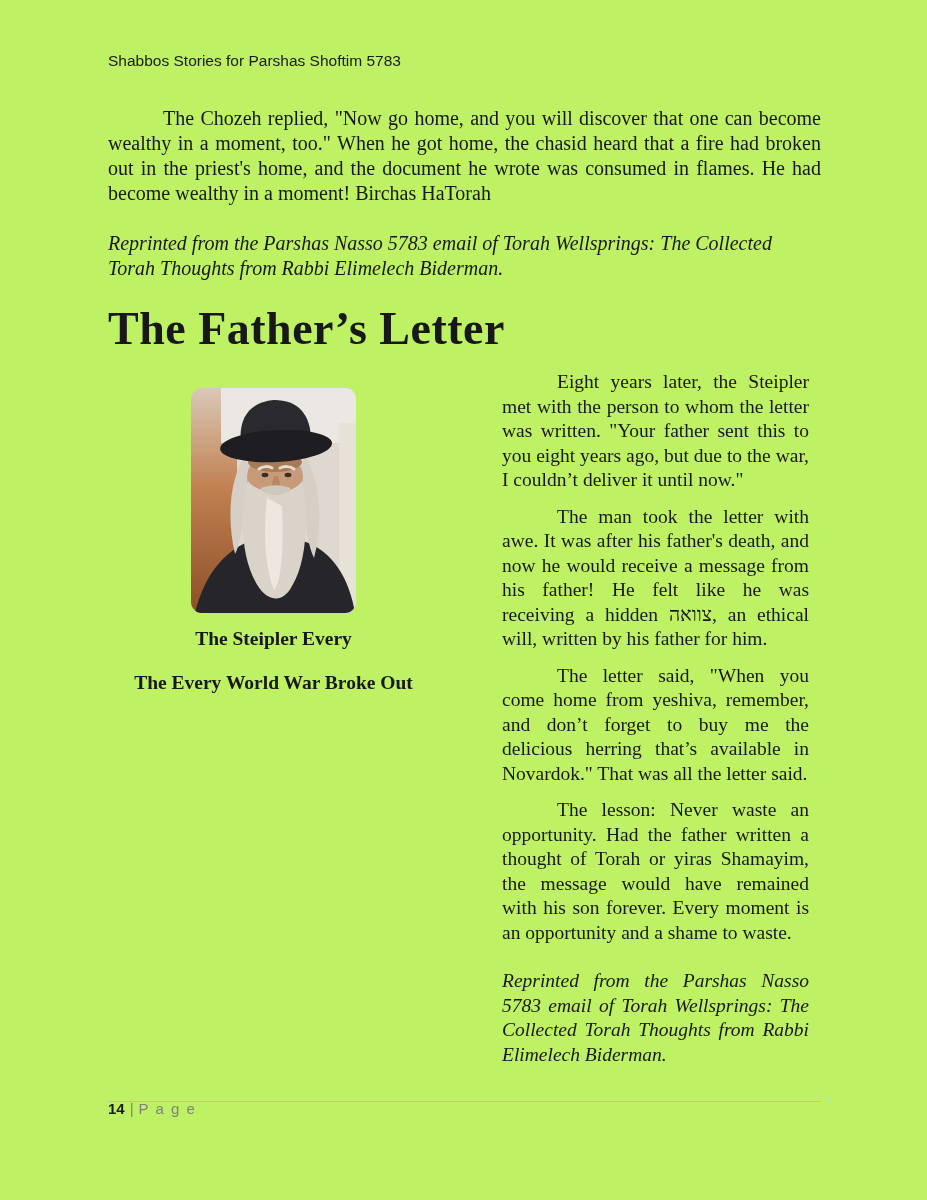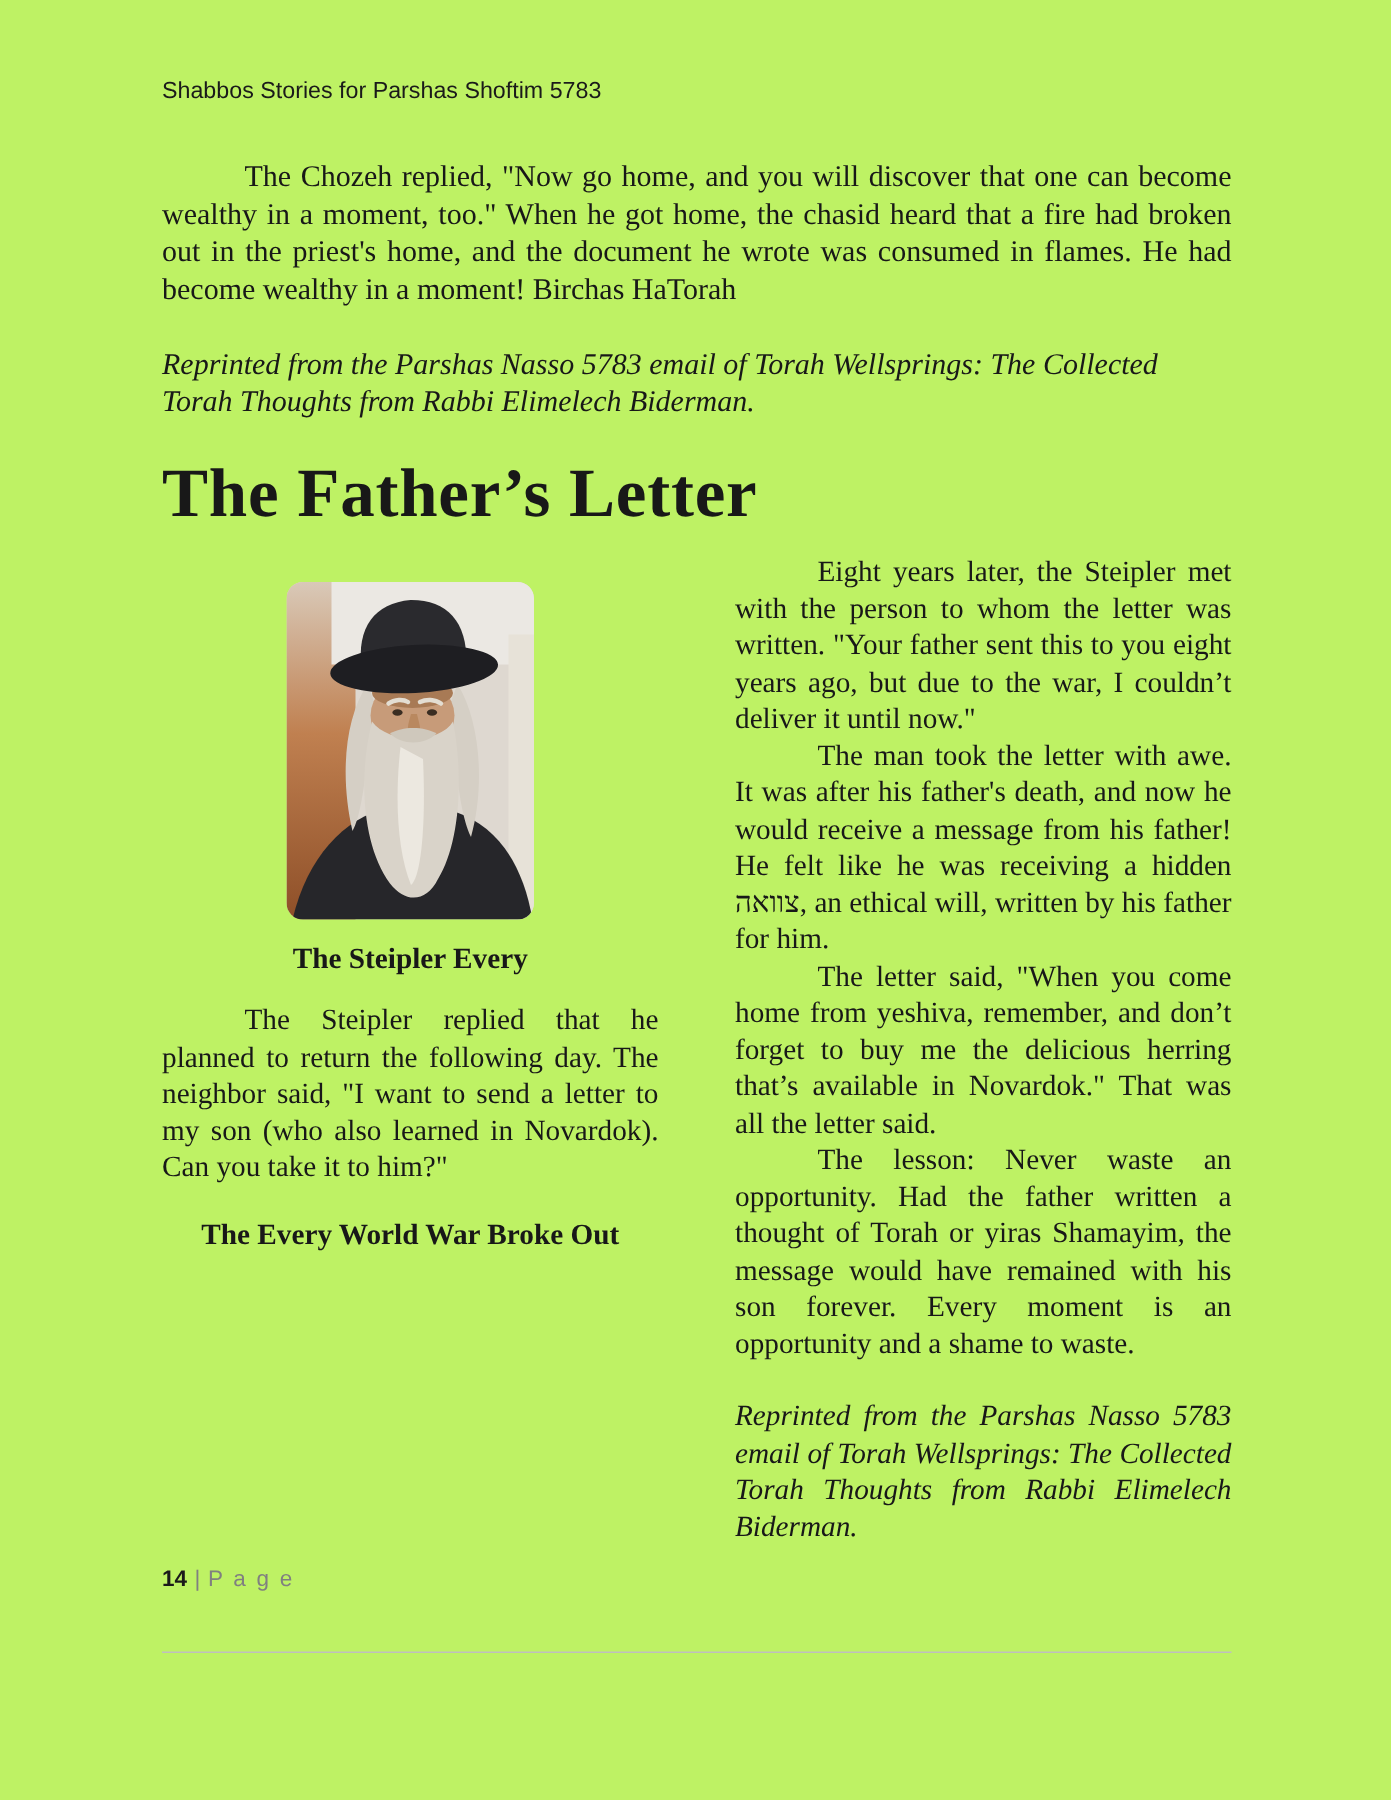--- a/index.html
+++ b/index.html
@@ -31,21 +31,21 @@
     letter-spacing:0.5px;
   }
   .columns{
     position:absolute;left:108px;top:368px;width:713px;
     display:flex;gap:51px;
   }
   .col{
     width:331px;
     font-size:19.5px;line-height:24.5px;text-align:justify;
   }
-  .col p{margin:0;text-indent:55px;}
+  .col p{margin:12px;text-indent:55px;}
   .photo-wrap{
     text-align:center;margin-top:20px;text-indent:0;
   }
   .photo-wrap svg{display:inline-block;}
   .photo-caption{
     margin-top:7px;margin-bottom:17px;
     text-align:center;font-weight:bold;text-indent:0;
   }
   .col-heading{
     text-align:center;font-weight:bold;text-indent:0 !important;
@@ -53,21 +53,21 @@
   }
   .col-attr{
     font-style:italic;margin-top:24px !important;text-indent:0 !important;
   }
   .rc-first{margin-top:2px !important;}
   .footer-rule{
     position:absolute;left:108px;top:1101px;width:713px;height:0;
     border-top:1px solid #bfbfbf;
   }
   .doc-footer{
-    position:absolute;left:108px;top:1044px;width:713px;
+    position:absolute;left:108px;top:1100px;width:713px;
     font-family:"Liberation Sans","DejaVu Sans",sans-serif;
     font-size:15px;color:#808080;
   }
   .doc-footer .pgnum{font-weight:bold;color:#1a1a1a;}
   .doc-footer .sep{margin:0 5px;color:#808080;}
   .doc-footer .pglabel{letter-spacing:1.5px;color:#808080;}
 </style>
 </head>
 <body>
 
@@ -117,21 +117,20 @@
             <ellipse cx="74" cy="87" rx="3.4" ry="2.2" fill="#3a2d22"></ellipse>
             <ellipse cx="97" cy="87" rx="3.4" ry="2.2" fill="#3a2d22"></ellipse>
             <path d="M83,88 C81,95 80,99 82,102 L89,102 C90,98 88,93 87,88 Z" fill="#b9885f"></path>
             <path d="M57,93 C48,128 50,175 69,201 C79,214 93,214 101,198 C116,174 118,128 111,93 C102,108 68,108 57,93 Z" fill="#d9d3c9"></path>
             <path d="M76,110 C72,145 74,180 83,202 C90,196 93,160 91,118 Z" fill="#ece8e0"></path>
             <path d="M69,101 C77,109 92,109 100,101 C92,96 77,96 69,101 Z" fill="#cfc8bc"></path>
           </g>
         </svg>
       </div>
       <div class="photo-caption">The Steipler Every</div>
-      <p>The Steipler replied that he planned to return the following day. The neighbor said, "I want to send a letter to my son (who also learned in Novardok). Can you take it to him?"</p>
       <p class="col-heading">The Every World War Broke Out</p>
     </div>
 
     <div class="col">
       <p class="rc-first">Eight years later, the Steipler met with the person to whom the letter was written. "Your father sent this to you eight years ago, but due to the war, I couldn’t deliver it until now."</p>
       <p>The man took the letter with awe. It was after his father's death, and now he would receive a message from his father! He felt like he was receiving a hidden צוואה, an ethical will, written by his father for him.</p>
       <p>The letter said, "When you come home from yeshiva, remember, and don’t forget to buy me the delicious herring that’s available in Novardok." That was all the letter said.</p>
       <p>The lesson: Never waste an opportunity. Had the father written a thought of Torah or yiras Shamayim, the message would have remained with his son forever. Every moment is an opportunity and a shame to waste.</p>
       <p class="col-attr">Reprinted from the Parshas Nasso 5783 email of Torah Wellsprings: The Collected Torah Thoughts from Rabbi Elimelech Biderman.</p>
     </div>

